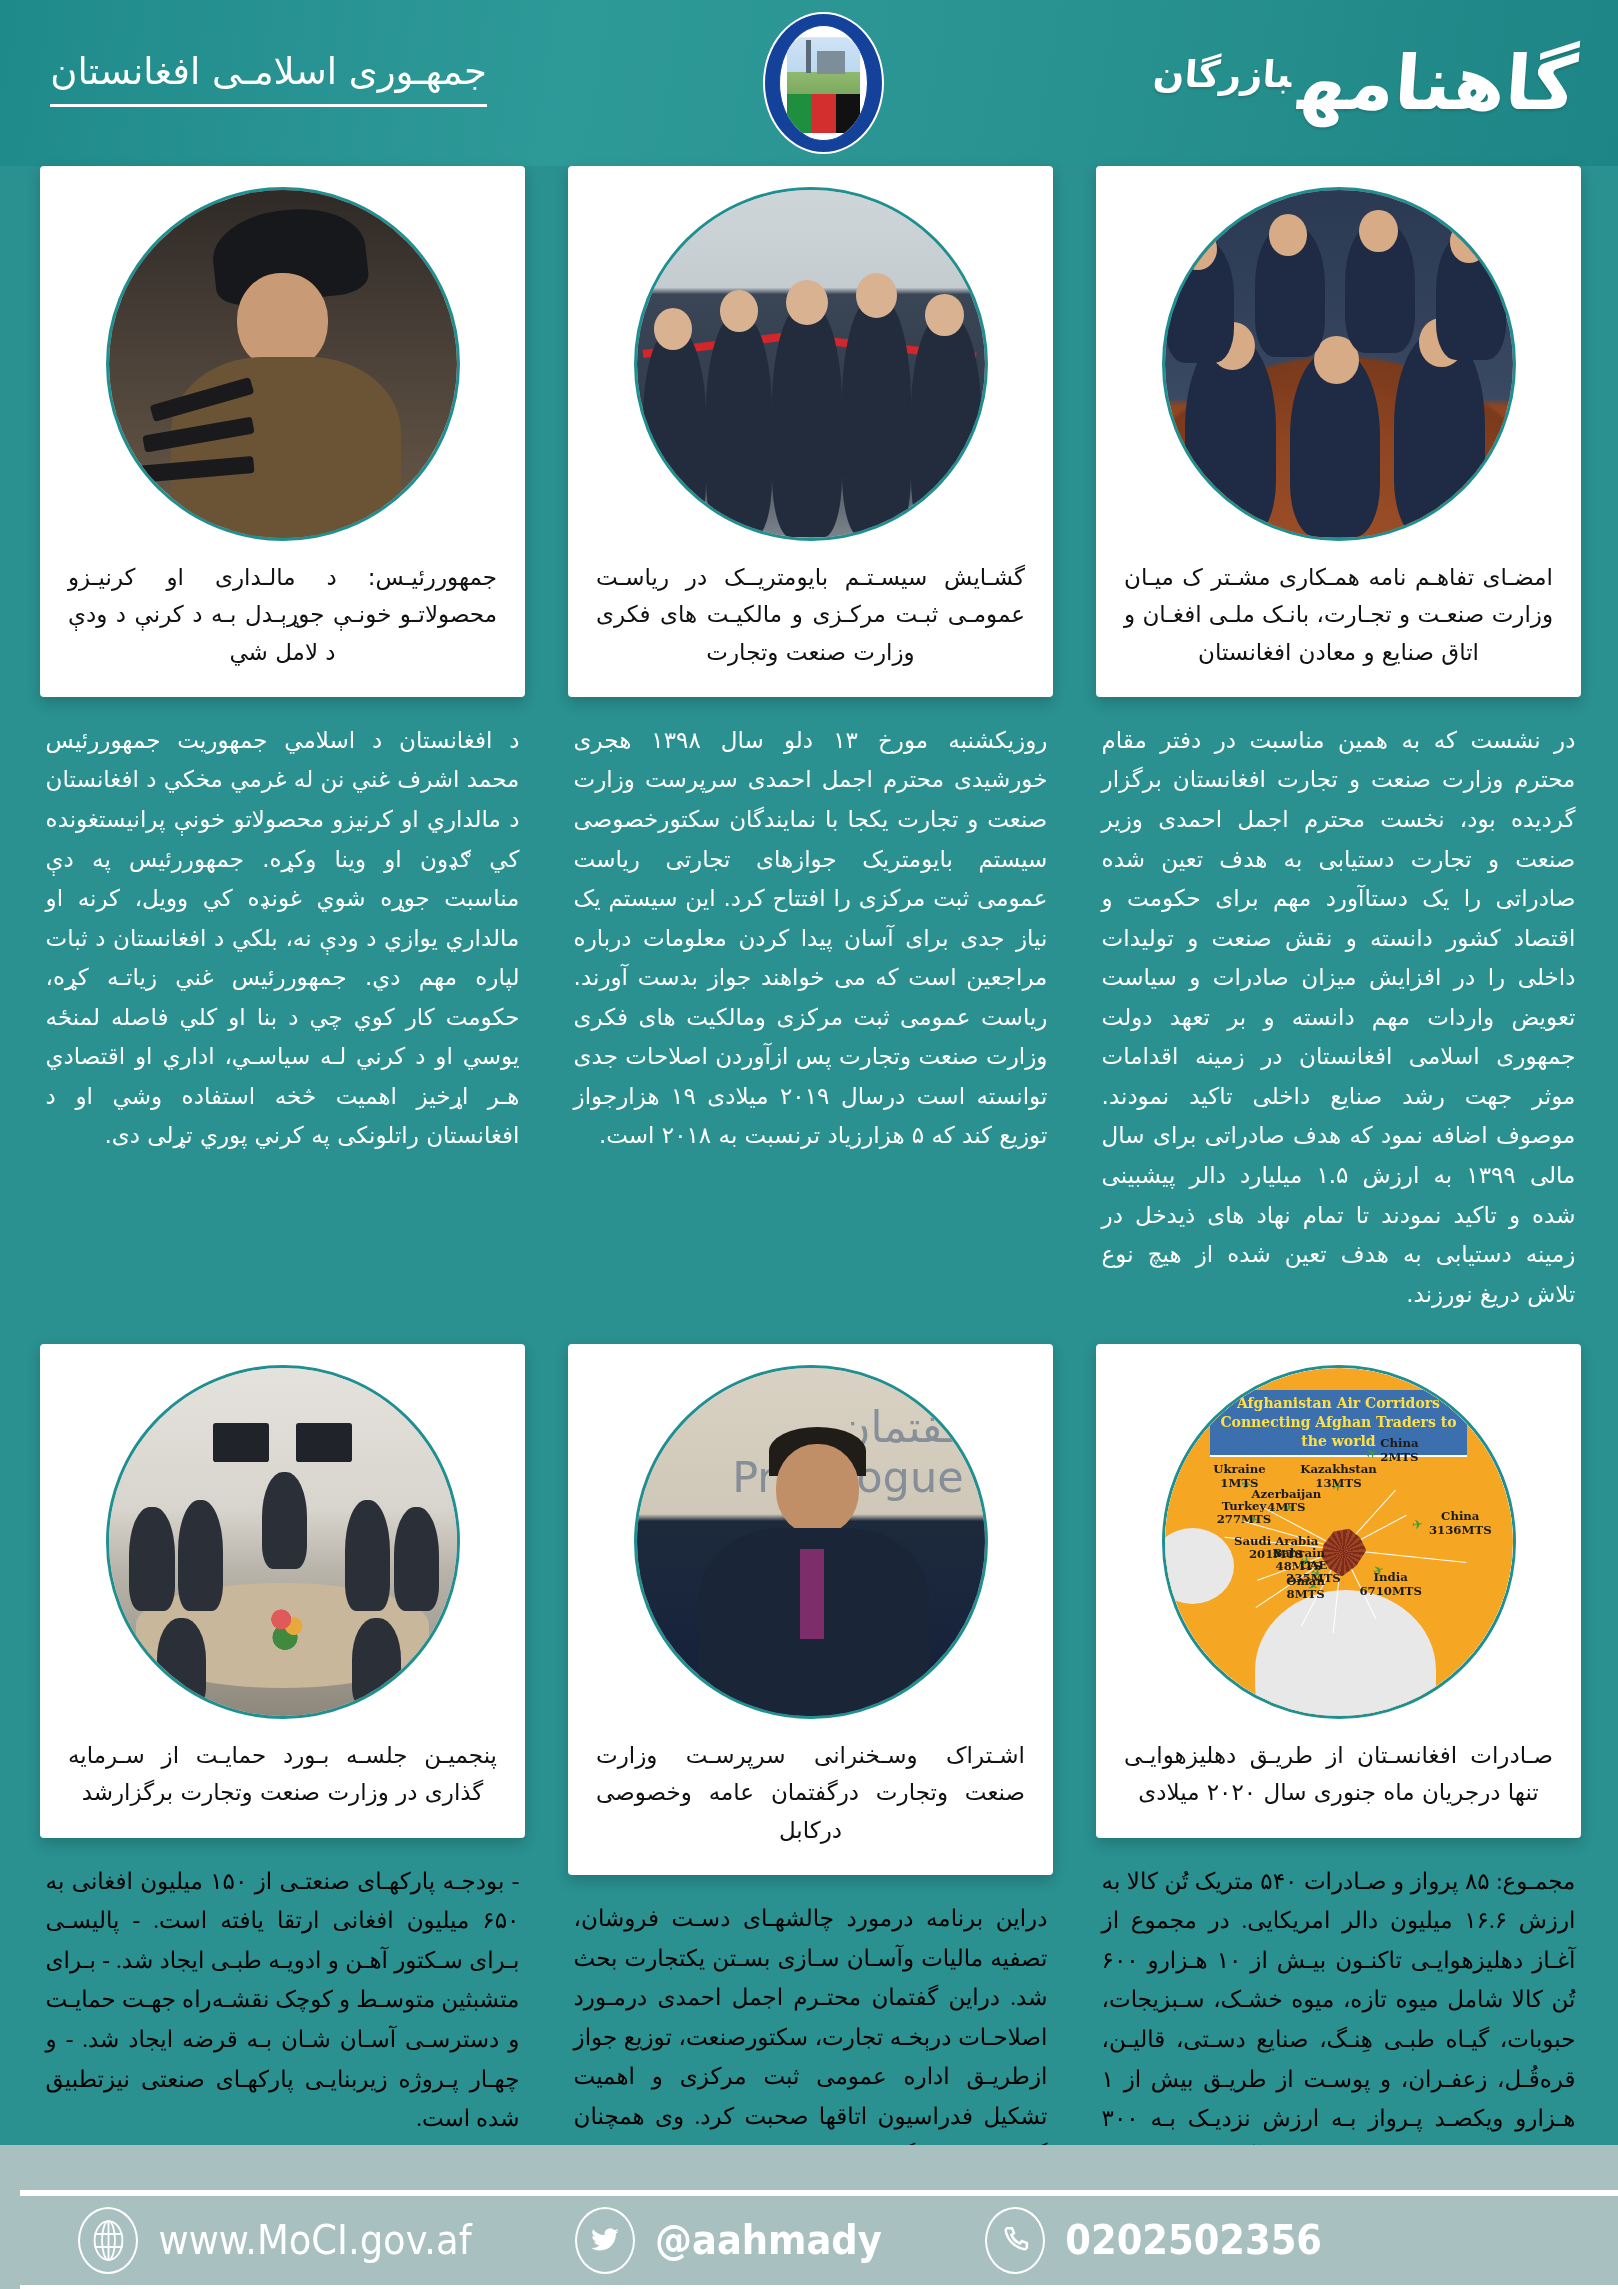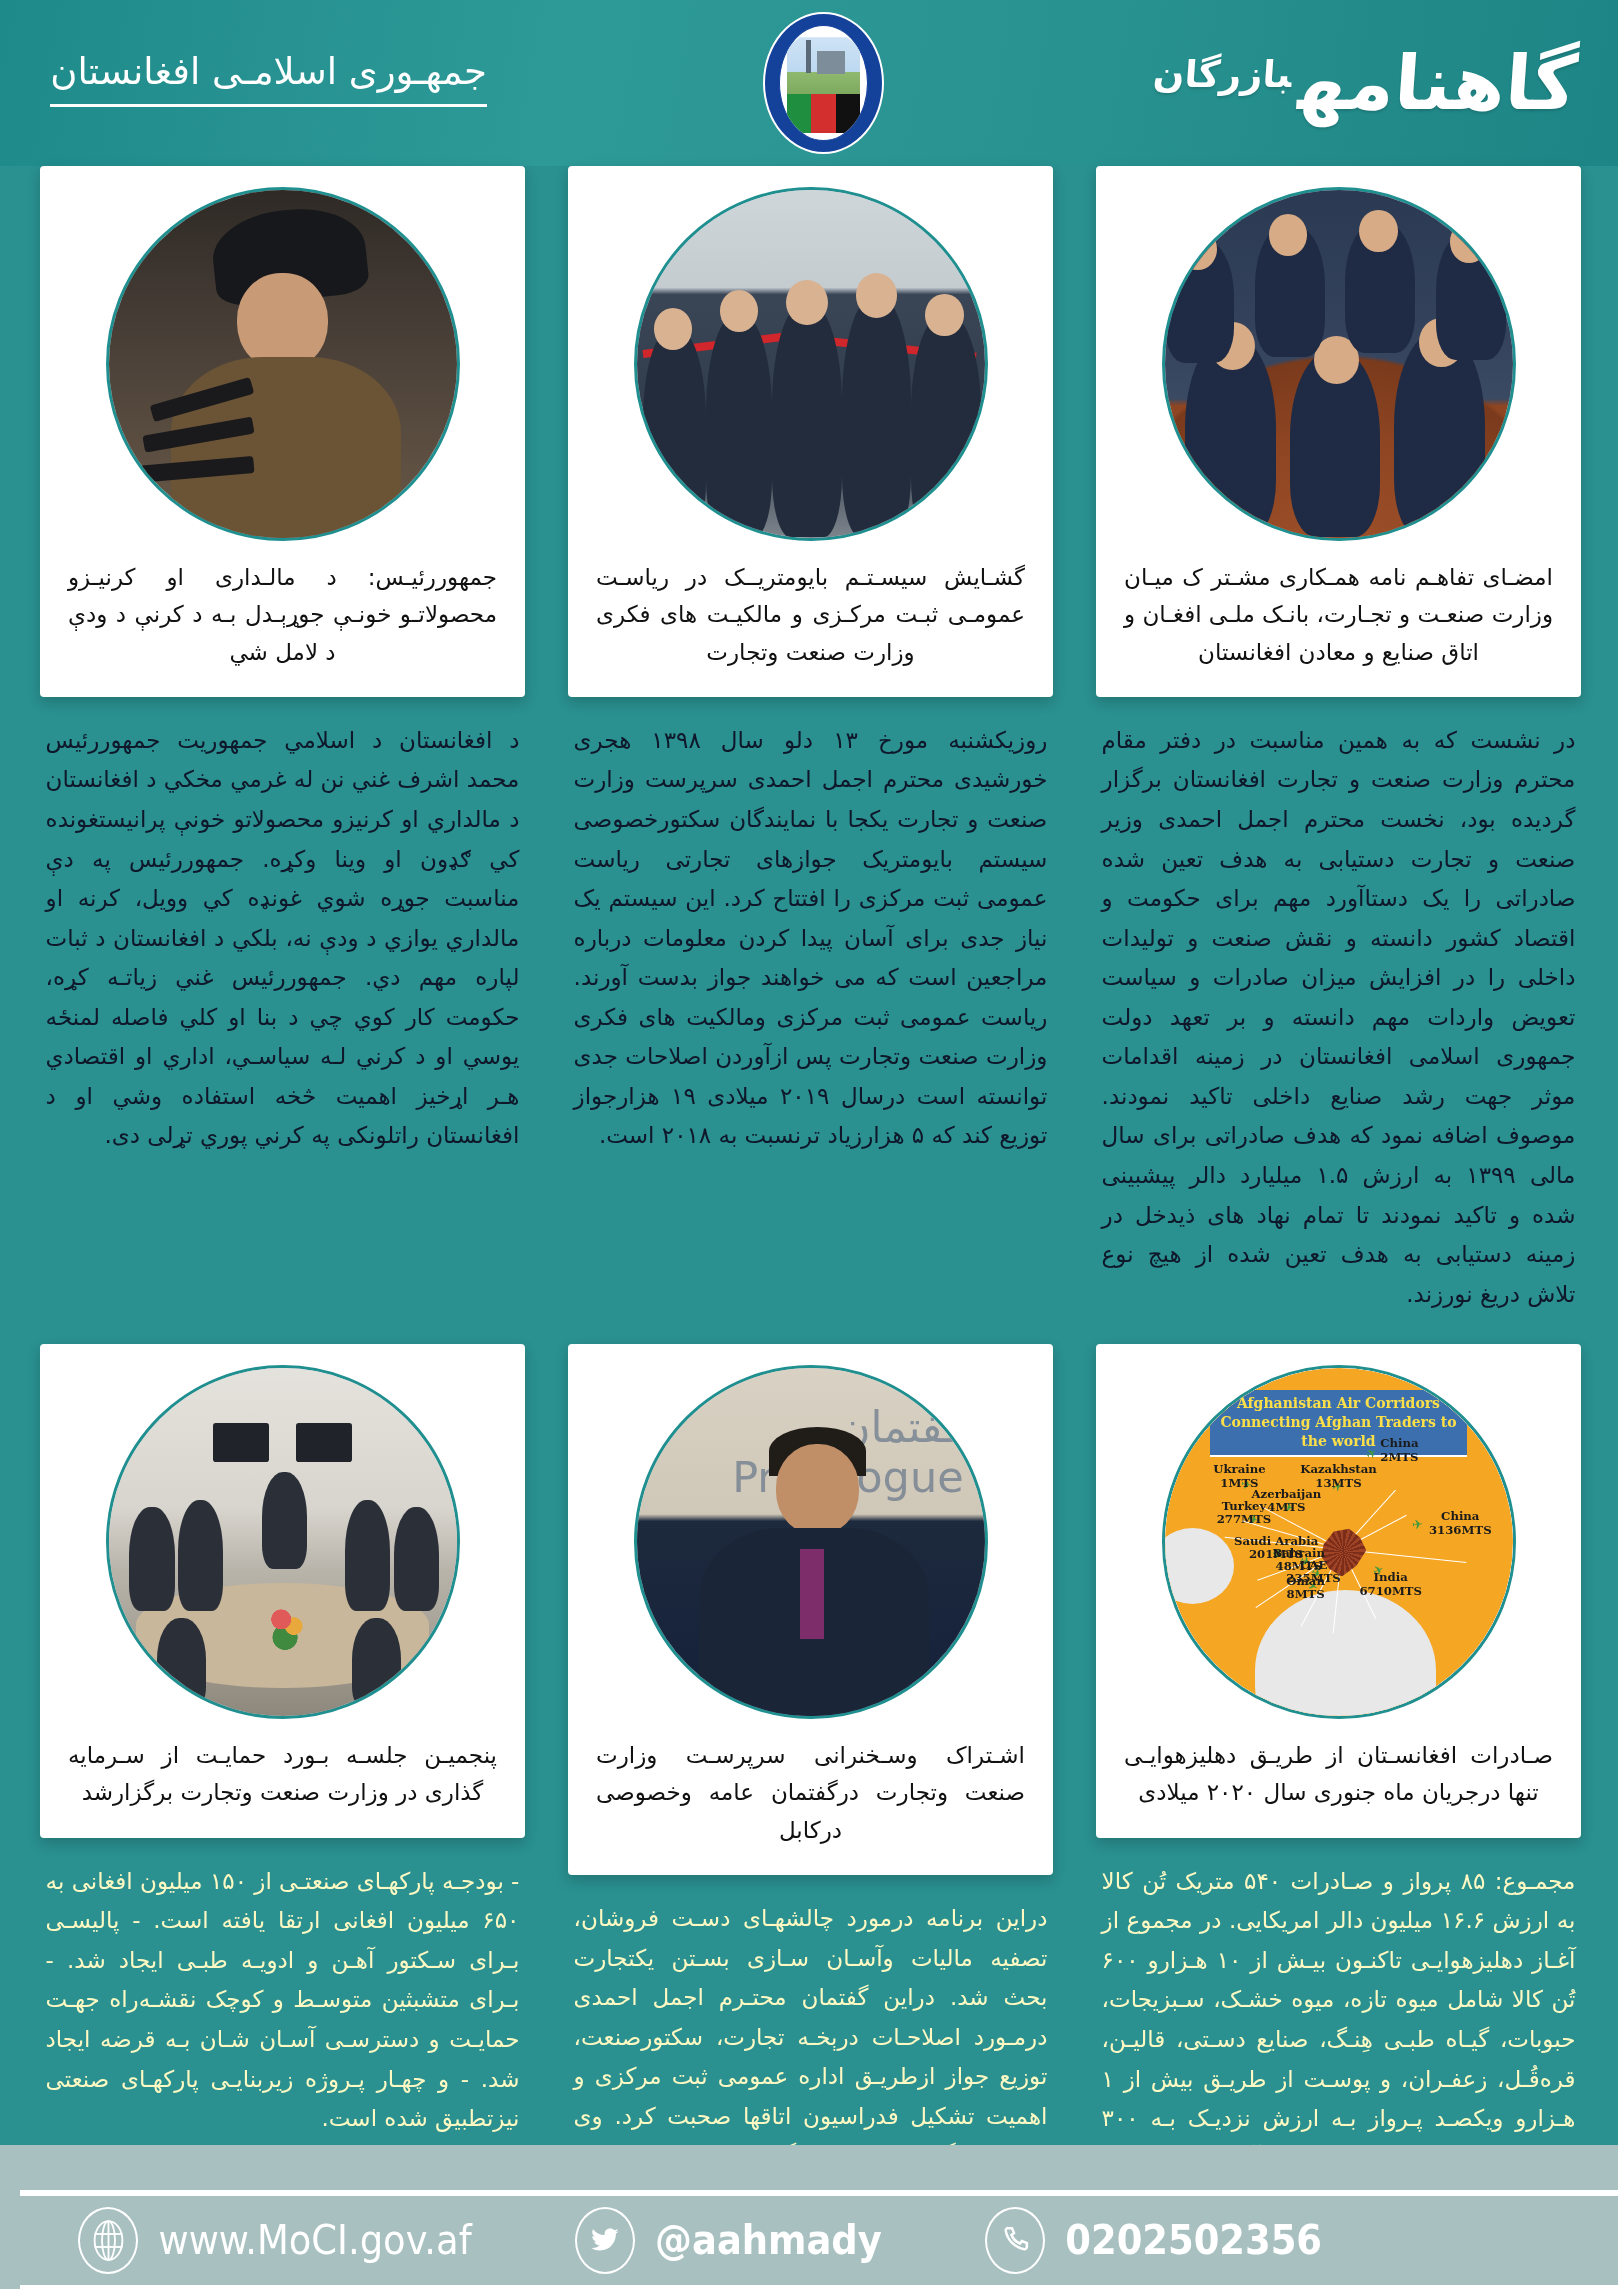--- a/index.html
+++ b/index.html
@@ -149,26 +149,26 @@
     text-align-last: center;
     font-size: 23px;
     line-height: 1.62;
     color: #111111;
     padding: 18.6px 7.5px 5.6px 7.5px;
   }
 
   .body-text {
     direction: rtl;
     text-align: justify;
-    color: #0f172a;
+    color: #ffffff;
     font-size: 23px;
     line-height: 1.72;
     padding: 24px 5.6px 0 5.6px;
   }
-  .body-text.dark { color: #fef9c3; }
+  .body-text.dark { color: #000000; font-family: Liberation Serif, serif; }
 
   .row-2 { margin-top: 30px; }
 
   
   .footer {
     position: absolute;
     left: 0; right: 0; bottom: 0;
     height: 145px;
     background: #a9c0c0;
     padding-left: 20px;

